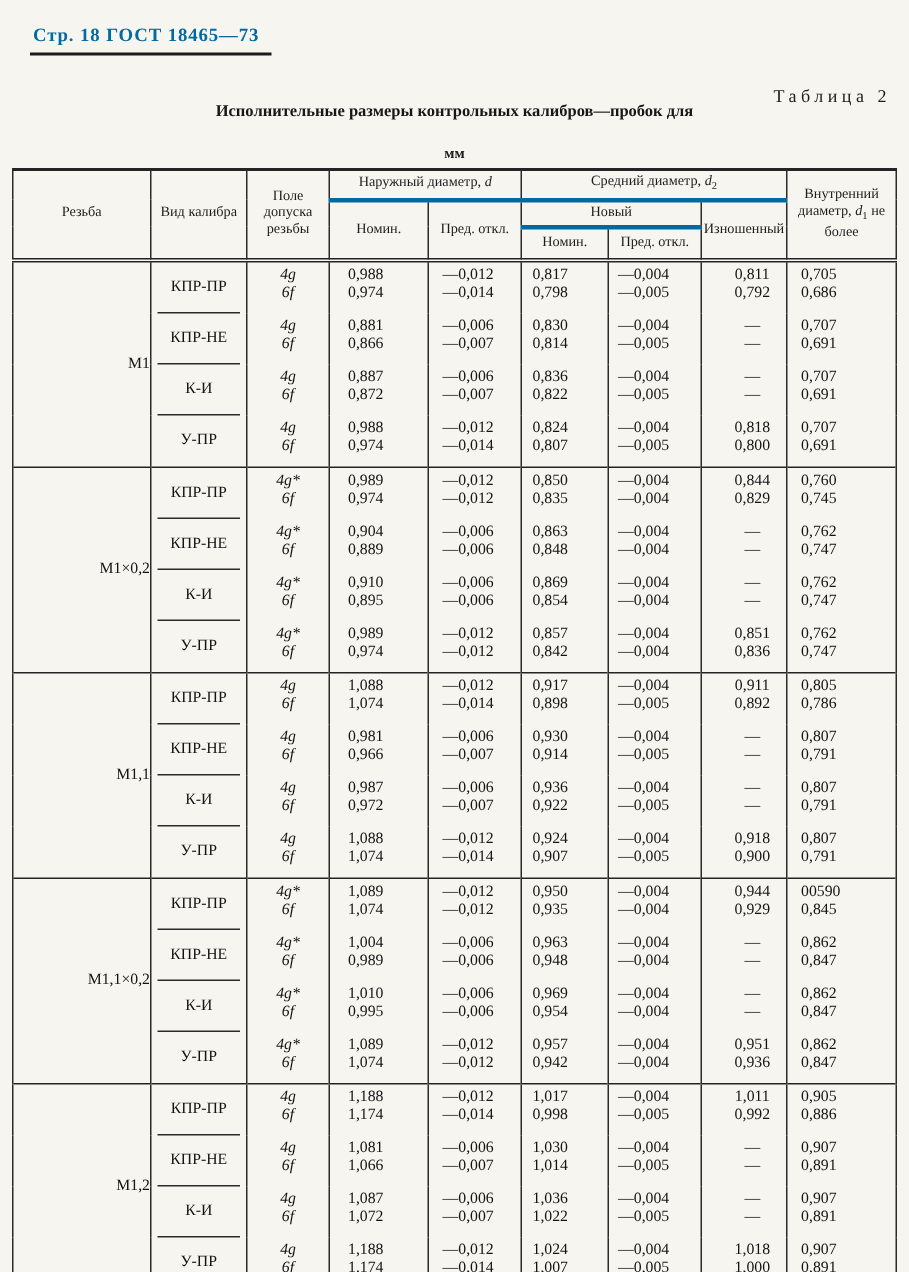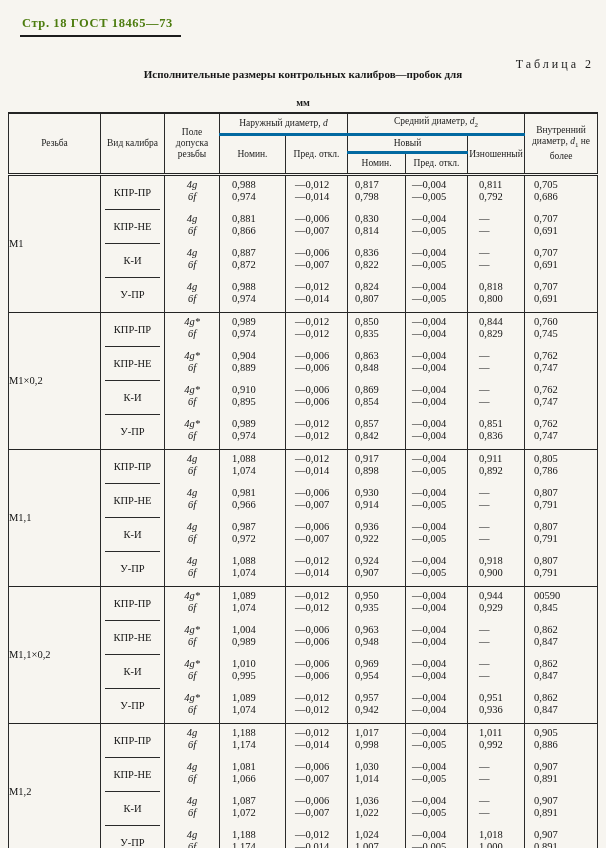--- a/index.html
+++ b/index.html
@@ -6,21 +6,21 @@
   body {
     width:606px; height:848px; position:relative;
     background:#f7f5f0; color:#1a1a1a;
     font-family:"Liberation Serif", serif;
     overflow:hidden;
   }
   .page-head {
     position:absolute; top:16px; left:20px;
     font-size:12.5px; font-weight:bold; letter-spacing:0.6px;
     border-bottom:2px solid #1c1c1c; padding:0 8px 4px 2px;
-    color:#4d7c0f;
+    color:#0369a1;
   }
   .table-label {
     position:absolute; top:57px; right:12px;
     font-size:12px; letter-spacing:3px; color:#1c1c1c;
   }
   .doc-title {
     position:absolute; top:67px; left:0; right:0;
     text-align:center; font-weight:bold; font-size:11px; line-height:14px;
     color:#171717;
   }
@@ -47,33 +47,33 @@
   .gost thead tr.h2 { height:17px; }
   .gost thead tr.h3 { height:22px; }
   .gost th.hb { border-bottom:3px solid #0369a1; }
   .gost thead i { font-style:italic; }
   .gost sub { font-size:7px; }
   .gost tbody td {
     font-size:10.5px; vertical-align:top; height:31px;
     padding-top:3px; color:#141414;
   }
   .gost tbody td .l { line-height:12.5px; height:12.5px; white-space:pre; }
-  .gost td.thread { text-align:left; vertical-align:middle; padding-top:0;margin-left:24px; }
+  .gost td.thread { text-align:right; vertical-align:middle; padding-top:0;margin-left:24px; }
   .gost td.gauge  { text-align:center; vertical-align:middle; padding-top:0; position:relative; }
   .gost td.gauge.rule::after {
     content:""; position:absolute; left:7%; right:7%; bottom:0;
     border-bottom:1px solid #2a2a2a;
   }
   .gost td.tol { text-align:center; font-style:italic; }
   .gost td.num { text-align:left; }
   .gost td.n1 { padding-left:12px; }
   .gost td.n2 { padding-left:9px;margin-top:17px; }
   .gost td.n3 { padding-left:7px; }
   .gost td.n4 { padding-left:6px; }
-  .gost td.n5 { padding-left:11px; }
+  .gost td.n5 { padding-left:11px;text-align:center; }
   .gost td.n6 { padding-left:9px; }
   .gost tr.group-start td { border-top:1.5px solid #242424; }
 </style>
 </head>
 <body>
 
 <div class="page-head">
   <span>Стр. 18 ГОСТ 18465—73</span>
 </div>
 

